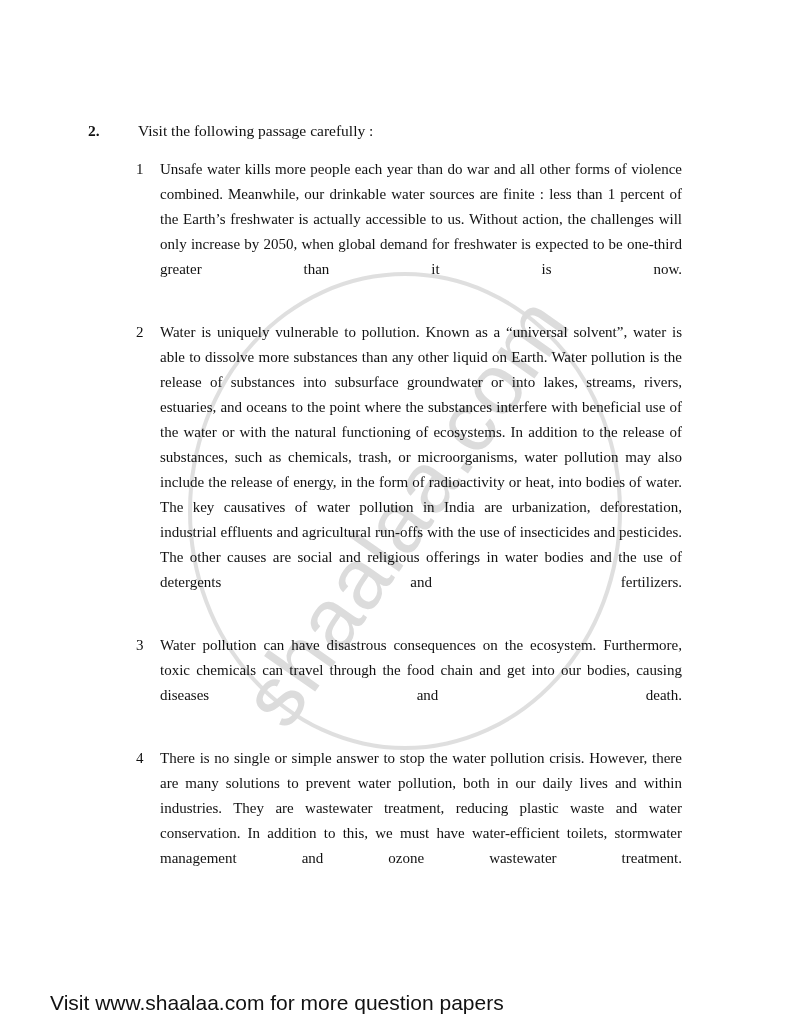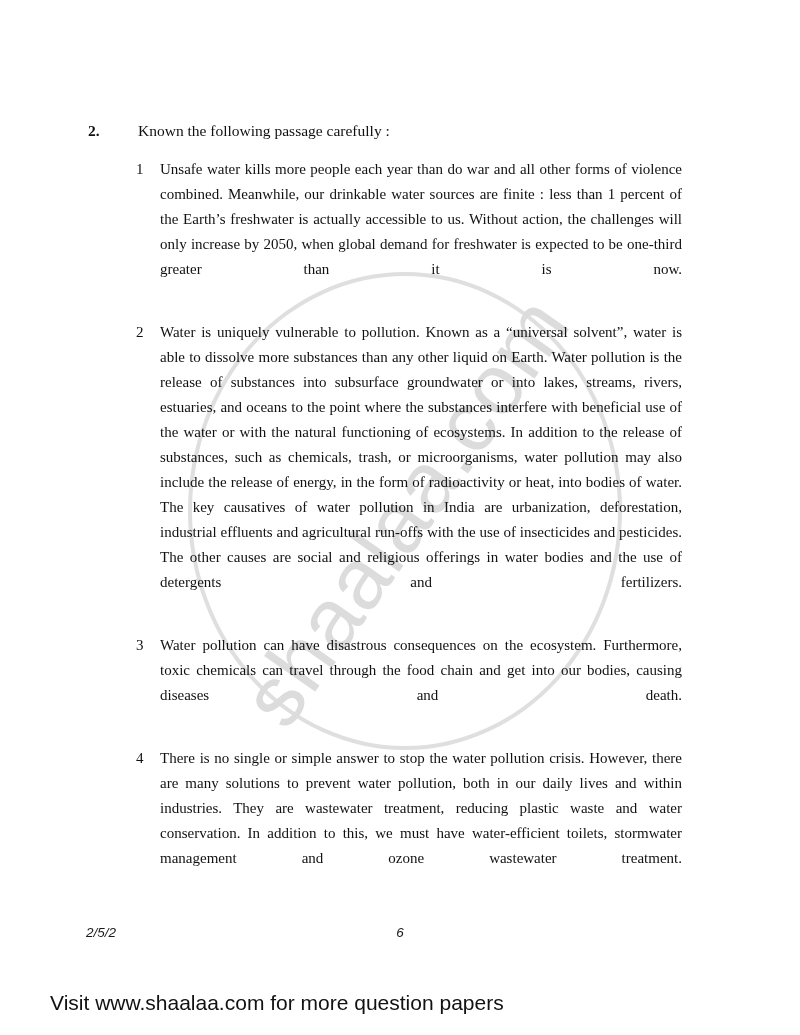--- a/index.html
+++ b/index.html
@@ -185,21 +185,21 @@
   <div id="watermark">
     <div class="wm-ring" style="border-color: rgb(221, 221, 221);"></div>
     <div class="wm-text" style="color: rgb(220, 220, 220);">shaalaa.com</div>
   </div>
 
   <div id="content">
 
     <div class="question-block">
       <div class="question-head">
         <div class="q-number">2.</div>
-        <div class="q-title">Known the following passage carefully :</div>
+        <div class="q-title">Visit the following passage carefully :</div>
       </div>
     </div>
 
     <div id="passage">
 
       <div class="para">
         <div class="para-num">1</div>
         <div class="para-text">Unsafe water kills more people each year than do war and all other forms of violence combined. Meanwhile, our drinkable water sources are finite : less than 1 percent of the Earth’s freshwater is actually accessible to us. Without action, the challenges will only increase by 2050, when global demand for freshwater is expected to be one-third greater than it is now.</div>
       </div>
 
@@ -215,22 +215,18 @@
 
       <div class="para">
         <div class="para-num">4</div>
         <div class="para-text">There is no single or simple answer to stop the water pollution crisis. However, there are many solutions to prevent water pollution, both in our daily lives and within industries. They are wastewater treatment, reducing plastic waste and water conservation. In addition to this, we must have water-efficient toilets, stormwater management and ozone wastewater treatment.</div>
       </div>
 
     </div>
 
   </div>
 
-  <div id="page-footer">
-    <div class="paper-code">2/5/2</div>
-    <div class="page-number">6</div>
-  </div>
 
 </div>
 
 <div id="site-banner">
   <div class="banner-text">Visit www.shaalaa.com for more question papers</div>
 </div>
 
 </body></html>

